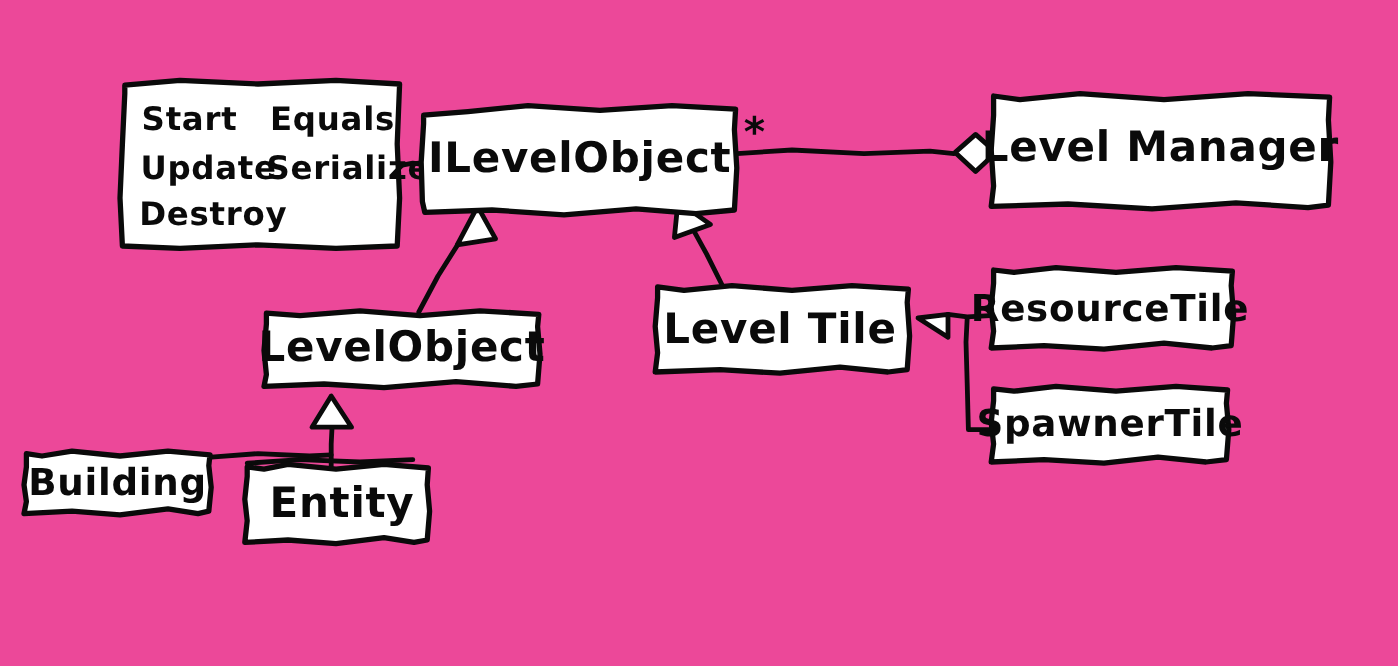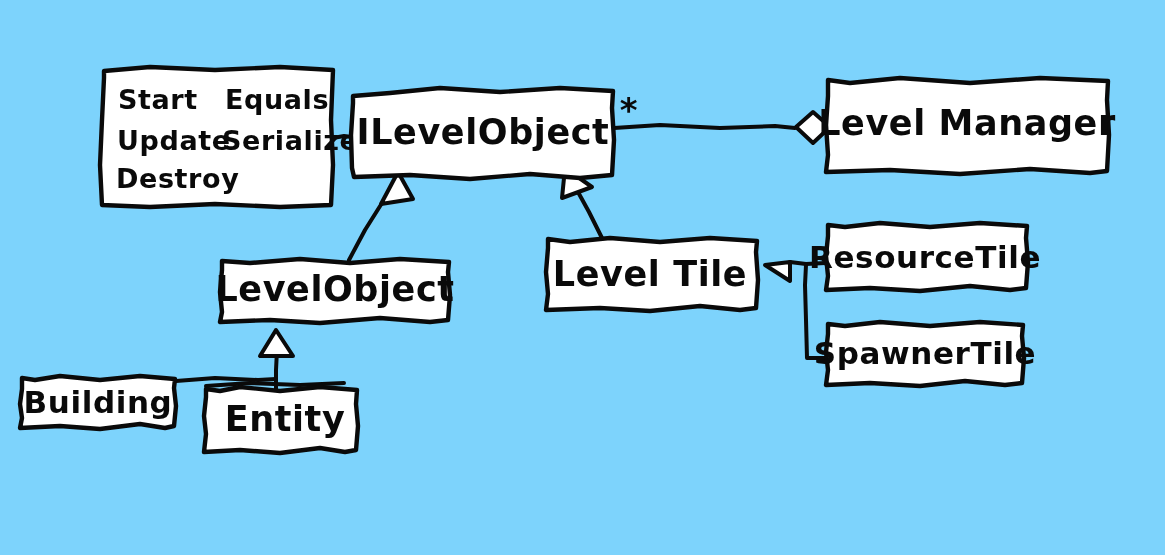--- a/index.html
+++ b/index.html
@@ -10,21 +10,21 @@
   body {
     width: 1165px;
     height: 555px;
     overflow: hidden;
     font-family: "DejaVu Sans", sans-serif;
   }
   #diagram-root {
     position: relative;
     width: 1165px;
     height: 555px;
-    background: #7dd3fc;
+    background: #ec4899;
   }
   svg#uml-canvas {
     position: absolute;
     top: 0;
     left: 0;
     width: 1165px;
     height: 555px;
     display: block;
   }
   .sketch-box {

